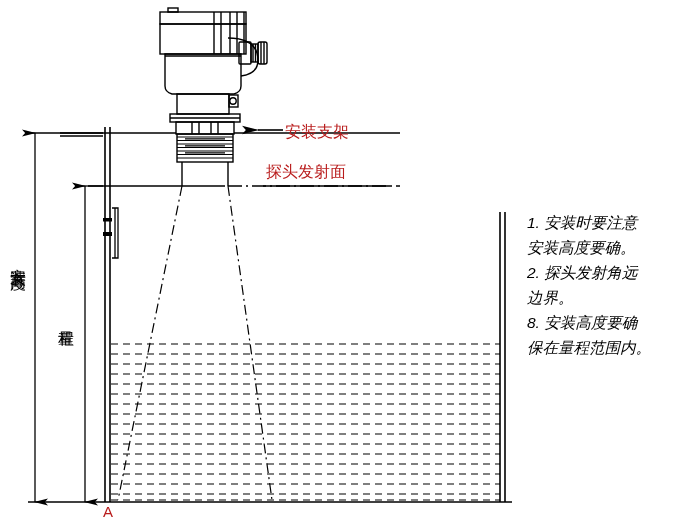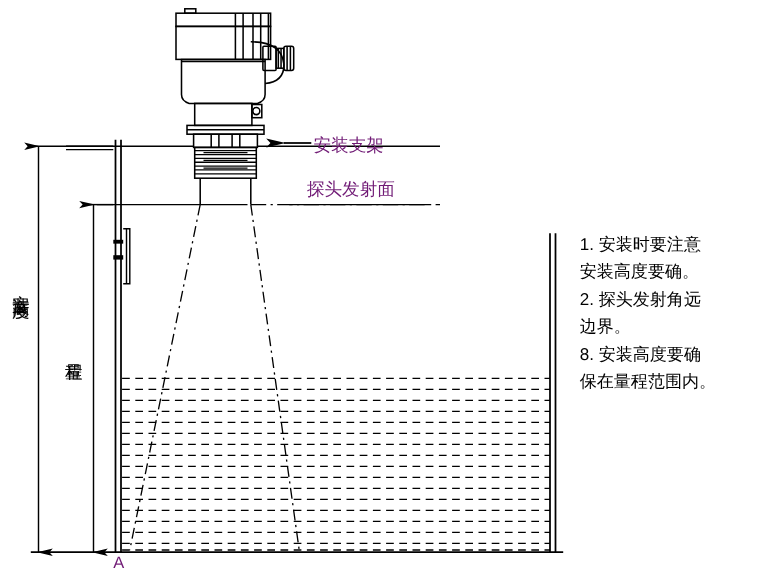--- a/index.html
+++ b/index.html
@@ -2,24 +2,24 @@
 <html><head>
 <meta charset="utf-8">
 <style>
   html,body{margin:0;padding:0;background:#ffffff;}
   body{width:700px;height:526px;overflow:hidden;
        font-family:"Liberation Sans","DejaVu Sans",sans-serif;color:#000;}
   #stage{position:relative;width:700px;height:526px;}
   svg#diagram{position:absolute;left:0;top:0;width:700px;height:526px;}
   .note-block{position:absolute;left:527px;top:210px;width:170px;
               font-size:15.5px;line-height:25px;color:#000;letter-spacing:0px;}
-  .note-line{white-space:nowrap;}
-  .lbl{position:absolute;font-size:16px;white-space:nowrap;color:#701a75;}
+  .note-line{white-space:nowrap;font-style:italic;}
+  .lbl{position:absolute;font-size:16px;white-space:nowrap;color:#b91c1c;}
   #lbl-bracket{left:285px;top:122px;}
-  #lbl-face{left:279px;top:162px;}
+  #lbl-face{left:266px;top:162px;}
   #lbl-A{left:103px;top:503px;font-size:15px;}
   .vlabel{position:absolute;font-size:16px;color:#000;
           writing-mode:vertical-rl;text-orientation:upright;
           letter-spacing:2px;line-height:1;}
   #lbl-height{left:10px;top:255px;}
   #lbl-range{left:58px;top:318px;}
 </style>
 </head>
 <body>
 

